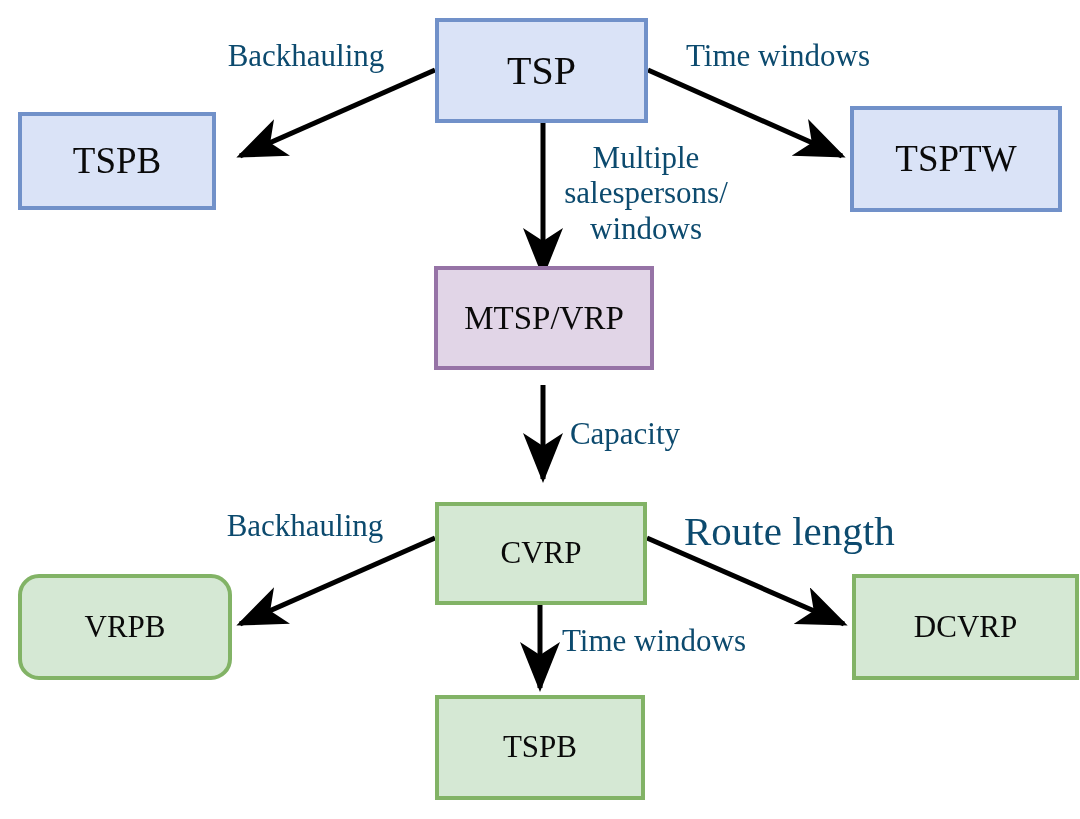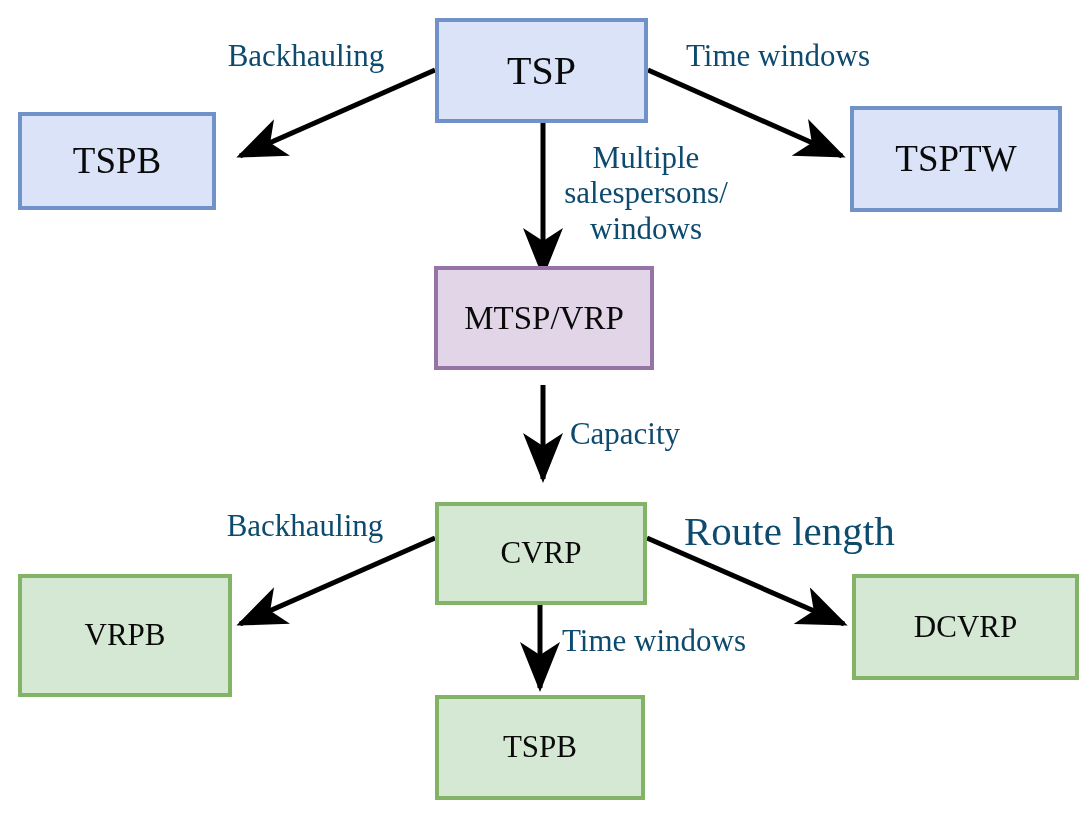--- a/index.html
+++ b/index.html
@@ -82,21 +82,21 @@
       </div>
       <div class="node" style="left: 850px; top: 106px; width: 212px; height: 106px; background: rgb(218, 227, 247); border-color: rgb(113, 145, 201); font-size: 37px;">
         <span class="node-label">TSPTW</span>
       </div>
       <div class="node" style="left: 434px; top: 266px; width: 220px; height: 104px; background: rgb(225, 213, 231); border-color: rgb(150, 115, 166); font-size: 33px;">
         <span class="node-label">MTSP/VRP</span>
       </div>
       <div class="node" style="left: 435px; top: 486px; width: 212px; height: 103px; background: rgb(213, 232, 212); border-color: rgb(130, 179, 102); font-size: 31px; margin-top: 16px;">
         <span class="node-label">CVRP</span>
       </div>
-      <div class="node" style="left: 18px; top: 574px; width: 214px; height: 123px; background: rgb(213, 232, 212); border-color: rgb(130, 179, 102); font-size: 31px;">
+      <div class="node" style="left: 18px; top: 574px; width: 214px; height: 106px; background: rgb(213, 232, 212); border-color: rgb(130, 179, 102); font-size: 31px; border-radius: 21px;">
         <span class="node-label">VRPB</span>
       </div>
       <div class="node" style="left: 852px; top: 574px; width: 227px; height: 106px; background: rgb(213, 232, 212); border-color: rgb(130, 179, 102); font-size: 31px;">
         <span class="node-label">DCVRP</span>
       </div>
       <div class="node" style="left: 435px; top: 695px; width: 210px; height: 105px; background: rgb(213, 232, 212); border-color: rgb(130, 179, 102); font-size: 31px;">
         <span class="node-label">TSPB</span>
       </div>
     </div>
   <div id="label-layer">

